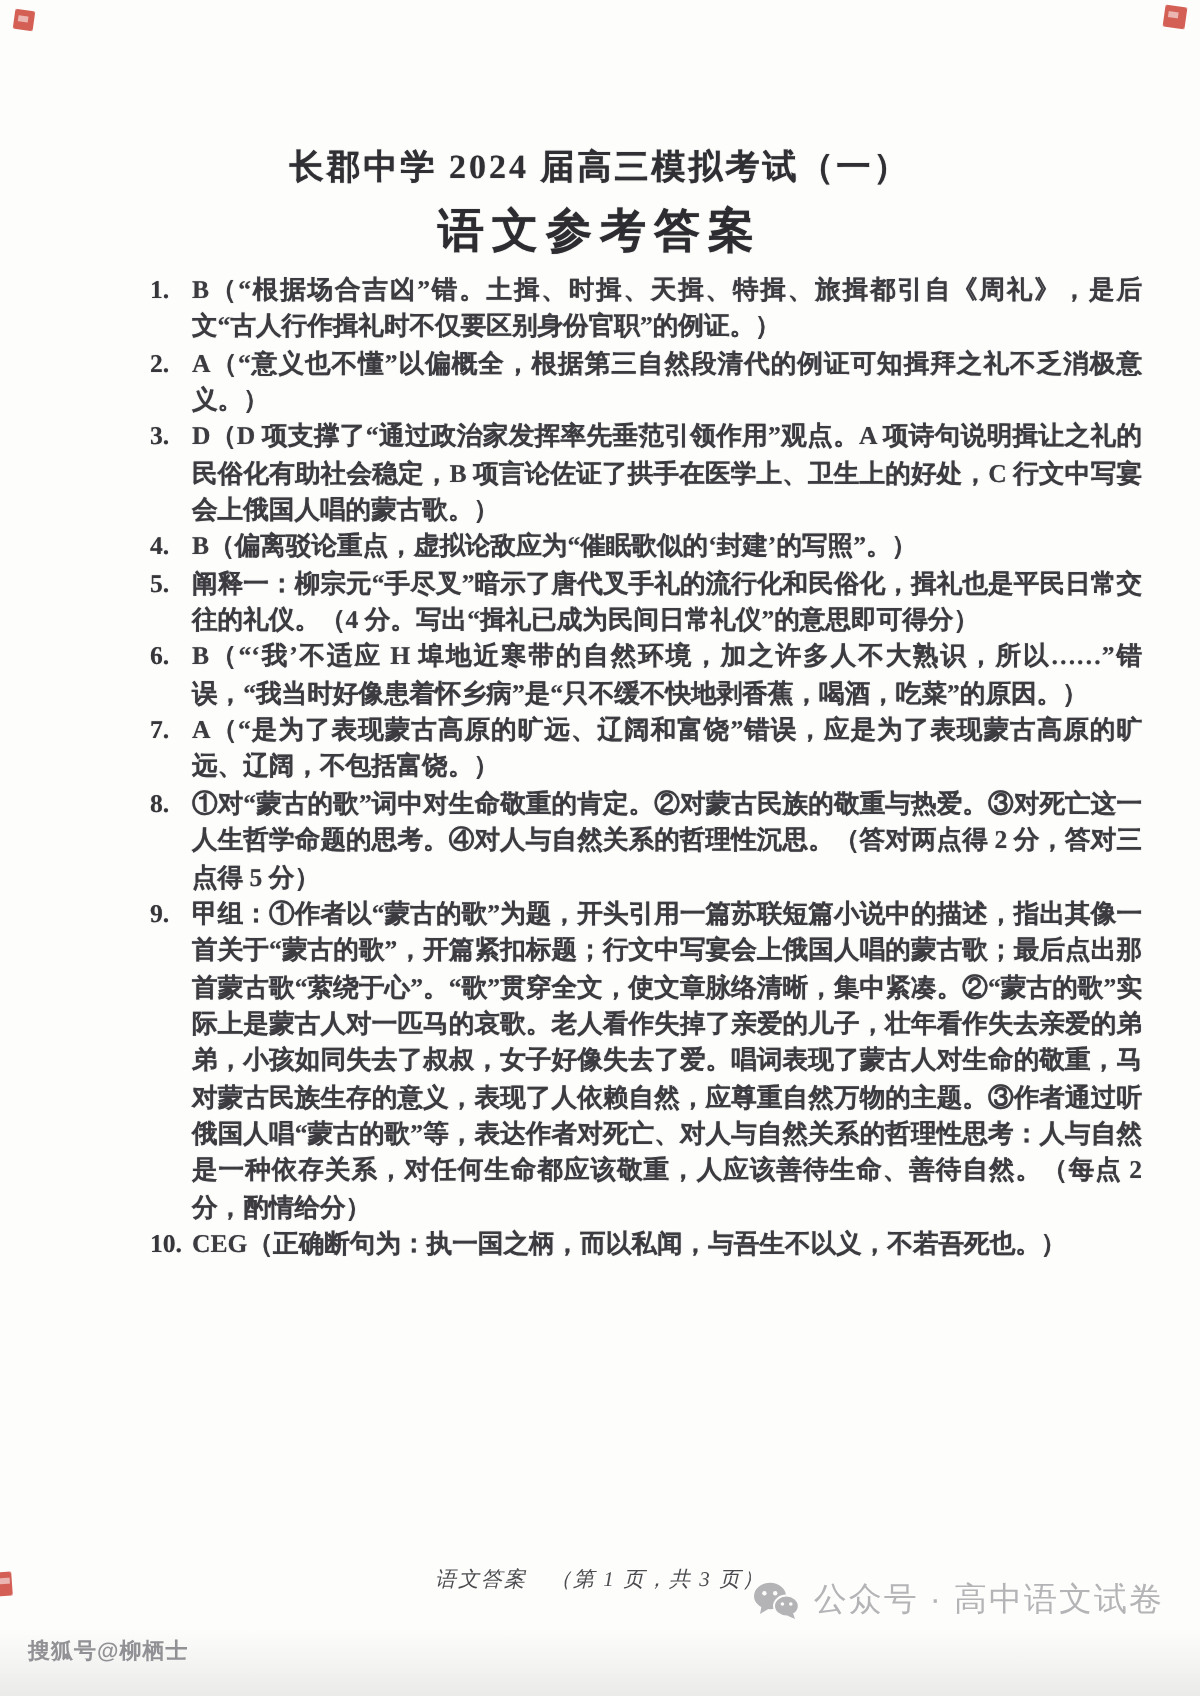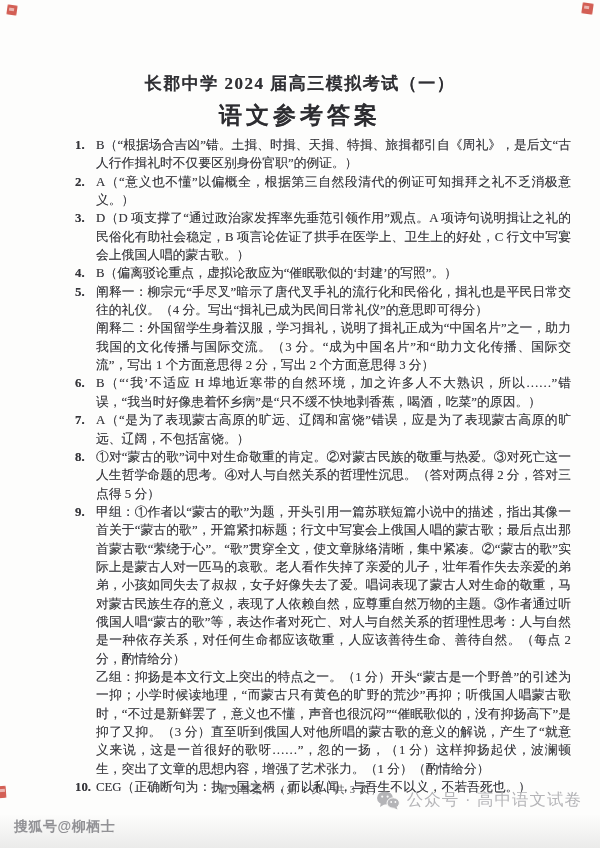--- a/index.html
+++ b/index.html
@@ -34,31 +34,32 @@
   }
   .item{display:flex;align-items:flex-start;}
   .num{
     flex:none;min-width:20px;padding-right:1px;
     font-weight:bold;color:#35353a;
     font-family:"Liberation Serif","DejaVu Serif",serif;
   }
   .item-body{flex:1 1 auto;min-width:0;}
   .para{
     margin:0;text-align:justify;text-justify:inter-ideograph;
-    word-break:break-all;overflow-wrap:anywhere;
+    word-break:break-all;overflow-wrap:anywhere;font-weight:bold;
   }
   .footer{
     position:absolute;left:0;right:0;top:783px;
     text-align:center;font-size:10.5px;color:#4b4b4f;
     letter-spacing:1px;
+    font-style:italic;
   }
   .wm-left{
     position:absolute;left:14px;top:818px;
     font-family:"Liberation Sans","DejaVu Sans",sans-serif;
-    font-size:14px;font-weight:bold;color:#919195;
+    font-size:11px;font-weight:bold;color:#919195;
     letter-spacing:.5px;filter:blur(.3px);
   }
   .wm-right{
     position:absolute;right:18px;top:789px;
     display:flex;align-items:center;gap:7px;
     font-family:"Liberation Sans","DejaVu Sans",sans-serif;
     font-size:16.5px;color:#b4b4b7;letter-spacing:1px;
   }
   .wm-right svg{display:block;}
   .red-mark{
@@ -113,21 +114,20 @@
       <span class="num">4.</span>
       <div class="item-body">
           <p class="para">B（偏离驳论重点，虚拟论敌应为“催眠歌似的‘封建’的写照”。）</p>
         </div>
     </div>
 
     <div class="item">
       <span class="num">5.</span>
       <div class="item-body">
           <p class="para">阐释一：柳宗元“手尽叉”暗示了唐代叉手礼的流行化和民俗化，揖礼也是平民日常交往的礼仪。（4 分。写出“揖礼已成为民间日常礼仪”的意思即可得分）</p>
-          <p class="para">阐释二：外国留学生身着汉服，学习揖礼，说明了揖礼正成为“中国名片”之一，助力我国的文化传播与国际交流。（3 分。“成为中国名片”和“助力文化传播、国际交流”，写出 1 个方面意思得 2 分，写出 2 个方面意思得 3 分）</p>
         </div>
     </div>
 
     <div class="item">
       <span class="num">6.</span>
       <div class="item-body">
           <p class="para">B（“‘我’不适应 H 埠地近寒带的自然环境，加之许多人不大熟识，所以……”错误，“我当时好像患着怀乡病”是“只不缓不快地剥香蕉，喝酒，吃菜”的原因。）</p>
         </div>
     </div>
 
@@ -142,21 +142,20 @@
       <span class="num">8.</span>
       <div class="item-body">
           <p class="para">①对“蒙古的歌”词中对生命敬重的肯定。②对蒙古民族的敬重与热爱。③对死亡这一人生哲学命题的思考。④对人与自然关系的哲理性沉思。（答对两点得 2 分，答对三点得 5 分）</p>
         </div>
     </div>
 
     <div class="item">
       <span class="num">9.</span>
       <div class="item-body">
           <p class="para">甲组：①作者以“蒙古的歌”为题，开头引用一篇苏联短篇小说中的描述，指出其像一首关于“蒙古的歌”，开篇紧扣标题；行文中写宴会上俄国人唱的蒙古歌；最后点出那首蒙古歌“萦绕于心”。“歌”贯穿全文，使文章脉络清晰，集中紧凑。②“蒙古的歌”实际上是蒙古人对一匹马的哀歌。老人看作失掉了亲爱的儿子，壮年看作失去亲爱的弟弟，小孩如同失去了叔叔，女子好像失去了爱。唱词表现了蒙古人对生命的敬重，马对蒙古民族生存的意义，表现了人依赖自然，应尊重自然万物的主题。③作者通过听俄国人唱“蒙古的歌”等，表达作者对死亡、对人与自然关系的哲理性思考：人与自然是一种依存关系，对任何生命都应该敬重，人应该善待生命、善待自然。（每点 2 分，酌情给分）</p>
-          <p class="para">乙组：抑扬是本文行文上突出的特点之一。（1 分）开头“蒙古是一个野兽”的引述为一抑；小学时候读地理，“而蒙古只有黄色的旷野的荒沙”再抑；听俄国人唱蒙古歌时，“不过是新鲜罢了，意义也不懂，声音也很沉闷”“催眠歌似的，没有抑扬高下”是抑了又抑。（3 分）直至听到俄国人对他所唱的蒙古歌的意义的解说，产生了“就意义来说，这是一首很好的歌呀……”，忽的一扬，（1 分）这样抑扬起伏，波澜顿生，突出了文章的思想内容，增强了艺术张力。（1 分）（酌情给分）</p>
         </div>
     </div>
 
     <div class="item">
       <span class="num">10.</span>
       <div class="item-body">
           <p class="para">CEG（正确断句为：执一国之柄，而以私闻，与吾生不以义，不若吾死也。）</p>
         </div>
     </div>
   </div>

